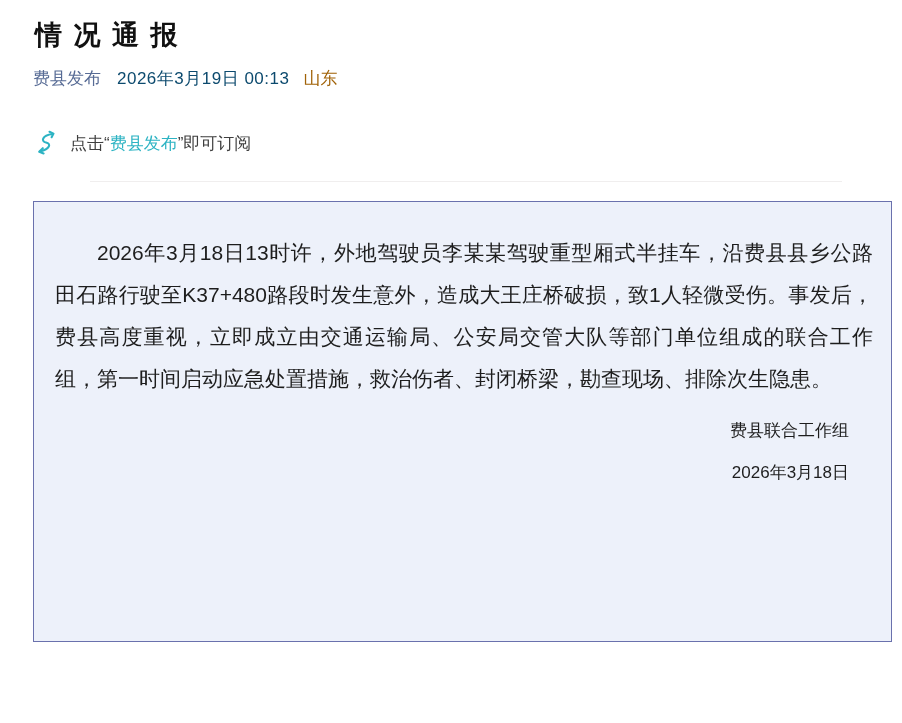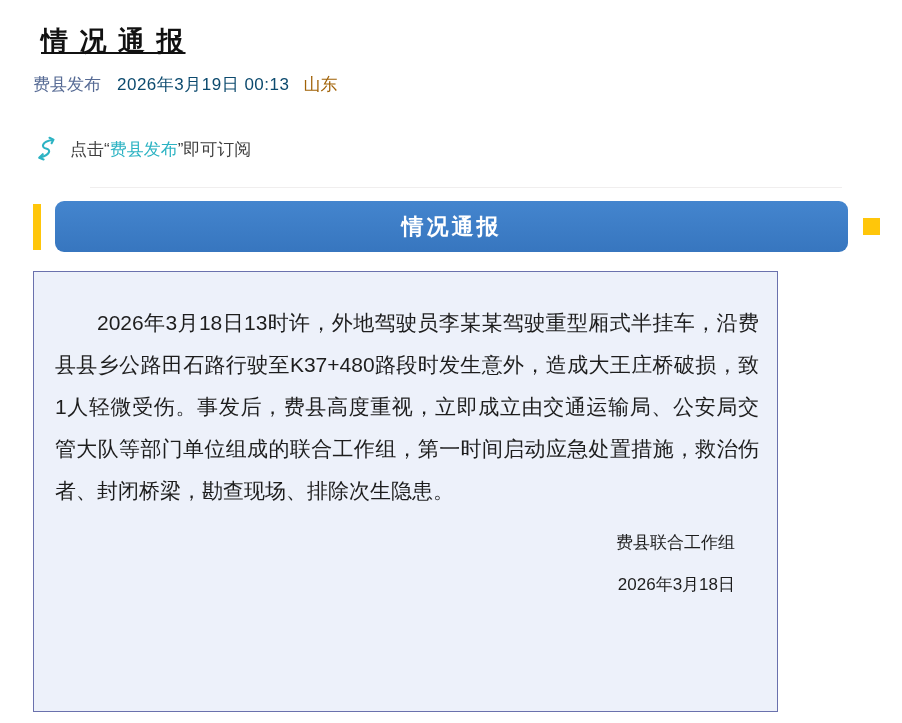--- a/index.html
+++ b/index.html
@@ -8,21 +8,21 @@
     width: 902px; height: 723px;
     font-family: "Liberation Sans", "DejaVu Sans", sans-serif;
     overflow: hidden;
   }
   .page { width: 902px; height: 723px; background: #ffffff; position: relative; }
 
   
   .article-header { padding: 16px 24px 0 33px; }
   .article-title {
     font-size: 27px; font-weight: 700; color: #111111;
-    letter-spacing: 2px; line-height: 34px; margin: 8px; text-decoration: underline;
+    letter-spacing: 2px; line-height: 34px; margin: 2px;
   }
   .byline { margin-top: 15px; display: flex; align-items: baseline; font-size: 17px; }
   .account-name { color: #576b95; margin-right: 16px; cursor: pointer; }
   .publish-time { color: #0c4a6e; margin-right: 14px; letter-spacing: 0.5px; }
   .location { color: #a16207; }
 
   
   .subscribe-row {
     margin: 40px 24px 0 33px;
     display: flex; align-items: center; font-size: 17px; color: #3e3e3e;
@@ -53,21 +53,21 @@
     color: #ffffff; font-size: 22px; font-weight: 700; letter-spacing: 3px;
   }
   .banner-square-right {
     width: 17px; height: 17px; background: #ffc60a;
     margin-left: 15px; flex: 0 0 auto;
   }
 
   
   .notice-box {
     margin: 19px 24px 0 33px;
-    width: 745px; height: 441px;
+    width: 859px; height: 441px;
     background: #edf1fa;
     border: 1px solid #6a71ad;
     padding: 30px 18px 34px 21px;
   }
   .notice-box p {
     margin: 0; font-size: 21px; line-height: 42px; color: #1d1d1d;
     text-indent: 2em; text-align: justify;
     font-family: "Liberation Sans", "DejaVu Sans", sans-serif;
   }
   .signature-block {
@@ -97,27 +97,20 @@
       <path d="M16.5 1.8 L20.5 3.6 L18.6 7.2" fill="none" stroke="#2cb3c3" stroke-width="2.1" stroke-linecap="round" stroke-linejoin="round"></path>
       <path d="M9.8 18.2 L6.2 21.8 L10.6 23.4" fill="none" stroke="#2cb3c3" stroke-width="2.1" stroke-linecap="round" stroke-linejoin="round"></path>
     </svg>
     <span>
       <span>点击“</span><span class="subscribe-account">费县发布</span><span>”即可订阅</span>
     </span>
   </div>
 
   <div class="divider"></div>
 
-  <div class="banner-row">
-    <div class="banner-bar-left"></div>
-    <div class="banner-pill">
-      <span class="banner-label">情况通报</span>
-    </div>
-    <div class="banner-square-right"></div>
-  </div>
 
   <div class="notice-box">
     <p>2026年3月18日13时许，外地驾驶员李某某驾驶重型厢式半挂车，沿费县县乡公路田石路行驶至K37+480路段时发生意外，造成大王庄桥破损，致1人轻微受伤。事发后，费县高度重视，立即成立由交通运输局、公安局交管大队等部门单位组成的联合工作组，第一时间启动应急处置措施，救治伤者、封闭桥梁，勘查现场、排除次生隐患。</p>
     <div class="signature-block">
       <div>费县联合工作组</div>
       <div>2026年3月18日</div>
     </div>
   </div>
 
 </div>

